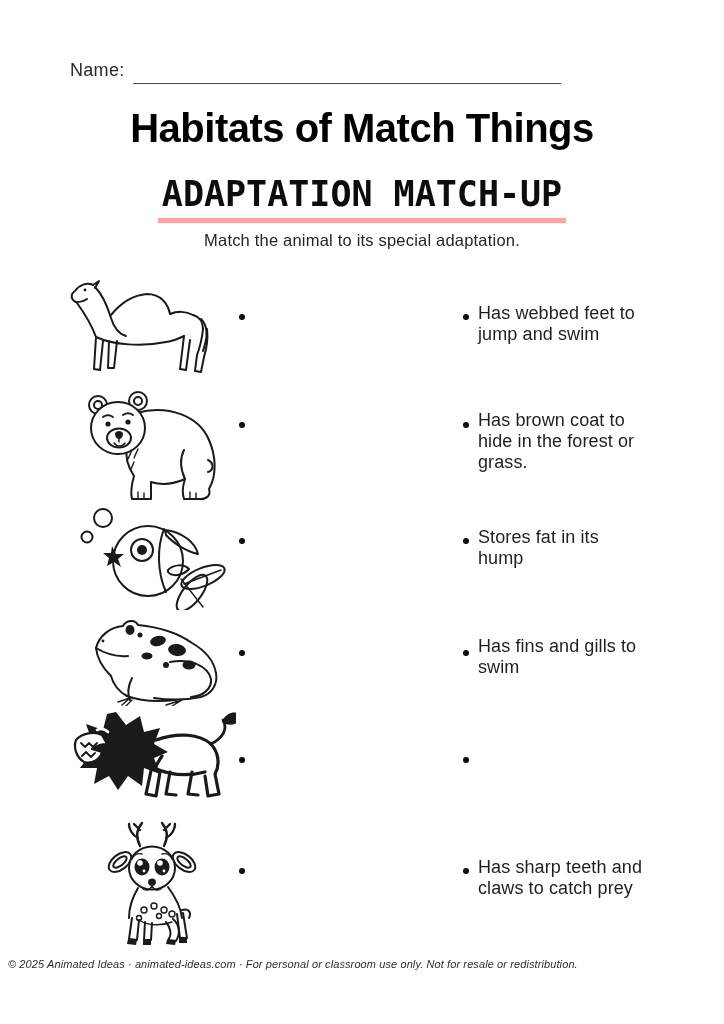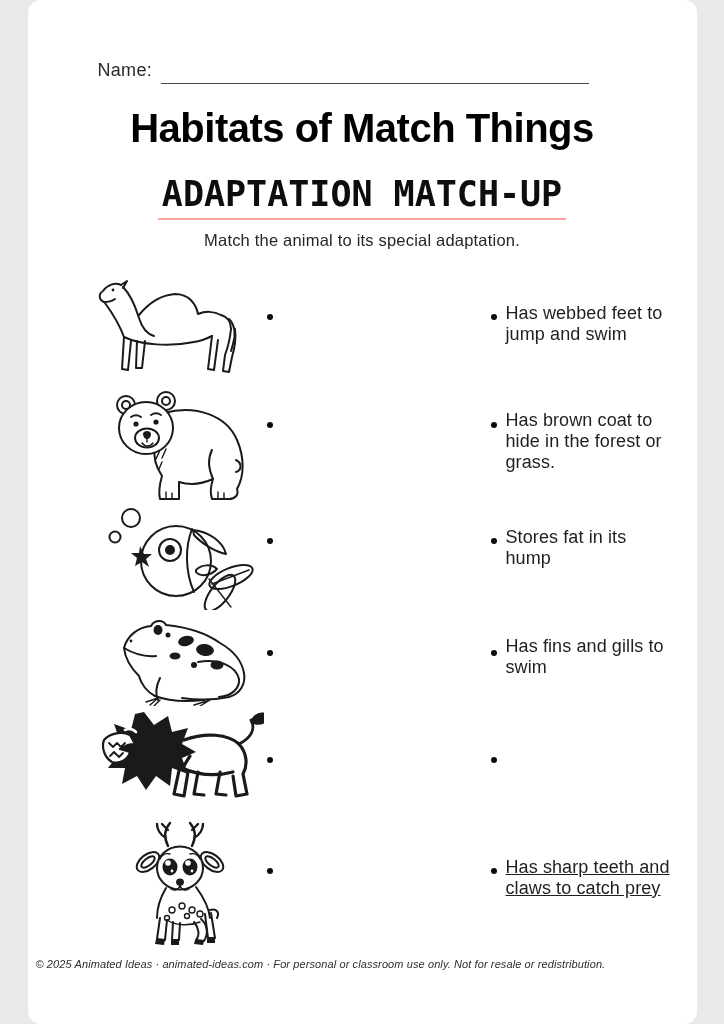--- a/index.html
+++ b/index.html
@@ -1,27 +1,27 @@
 <!DOCTYPE html>
 <html><head>
 <meta charset="utf-8">
 <style>
   html,body { margin:0; padding:0; background:#e9e9e9; }
-  .page { position:relative; width:669px; height:1024px; margin:0 auto; background:#ffffff;
-          font-family:"Liberation Sans", sans-serif; color:#1e1e1e; overflow:hidden;border-radius:13px; }
+  .page { position:relative; width:724px; height:1024px; margin:0 auto; background:#ffffff;
+          font-family:"Liberation Sans", sans-serif; color:#1e1e1e; overflow:hidden; }
 
   .name-row { position:absolute; left:70px; top:60px; font-size:18px; color:#2a2a2a; letter-spacing:.3px; }
   .name-line { position:absolute; left:133px; top:83px; width:428px; height:0; border-top:1.6px solid #4a4a4a; }
 
   .title { position:absolute; left:0; top:106px; width:100%; text-align:center;
            font-size:40px; font-weight:bold; letter-spacing:-.5px; color:#000; }
 
   .subtitle-wrap { position:absolute; left:0; top:174px; width:100%; text-align:center; }
   .subtitle { display:inline-block; font-family:"DejaVu Sans Mono", monospace; font-weight:bold;
-              font-size:35px; letter-spacing:0; color:#0d0d0d; border-bottom:2px solid #fca5a5;
+              font-size:35px; letter-spacing:0; color:#0d0d0d; border-bottom:5px solid #fca5a5;
               padding:0 4px 4px 4px; }
 
   .instruction { position:absolute; left:0; top:231px; width:100%; text-align:center;
                  font-size:16.5px; color:#262626; letter-spacing:.2px; }
 
   .row { position:absolute; left:0; width:724px; }
   .animal { position:absolute; }
   .dot { position:absolute; width:6px; height:6px; border-radius:50%; background:#0a0a0a; }
   .adapt { position:absolute; left:478px; width:195px; font-size:18px; line-height:21px;
            color:#1f1f1f; white-space:pre-line; letter-spacing:.1px; }
@@ -210,19 +210,19 @@
       <path class="thin" d="M57,102 C66,108 80,108 90,104"></path>
       <circle class="thin" cx="62" cy="92" r="3"></circle>
       <circle class="thin" cx="72" cy="88" r="3"></circle>
       <circle class="thin" cx="82" cy="92" r="3"></circle>
       <circle class="thin" cx="57" cy="100" r="2.5"></circle>
       <circle class="thin" cx="77" cy="98" r="2.5"></circle>
       <circle class="thin" cx="90" cy="96" r="3"></circle>
     </svg>
     <div class="dot" style="left:239px;top:52px;"></div>
     <div class="dot" style="left:463px;top:52px;"></div>
-    <div class="adapt" style="top:41px;text-decoration:underline;">Has sharp teeth and
+    <div class="adapt" style="top:41px;">Has sharp teeth and
 claws to catch prey</div>
   </div>
 
   <div class="footer">© 2025 Animated Ideas · animated-ideas.com · For personal or classroom use only. Not for resale or redistribution.</div>
 
 </div>
 
 </body></html>

